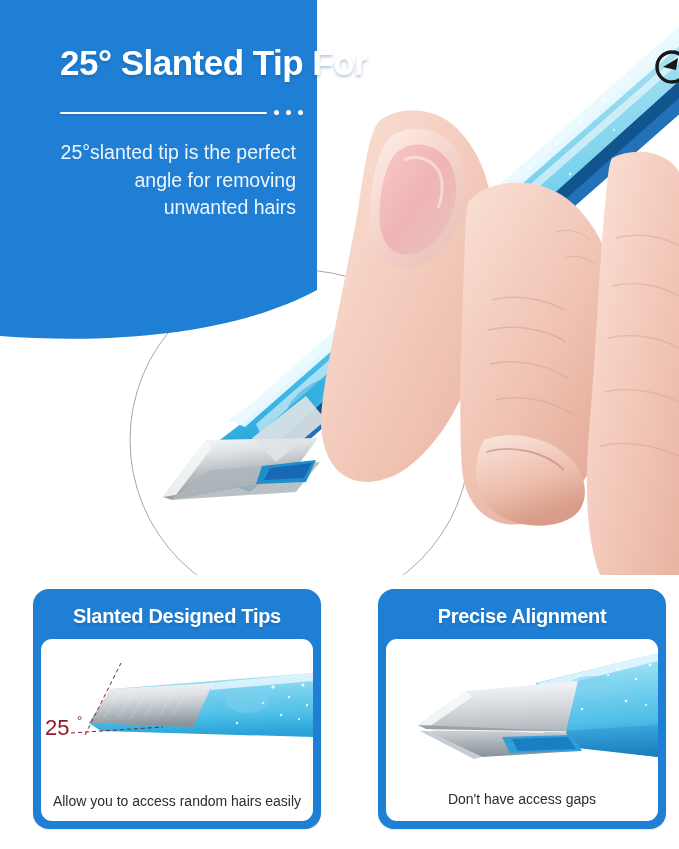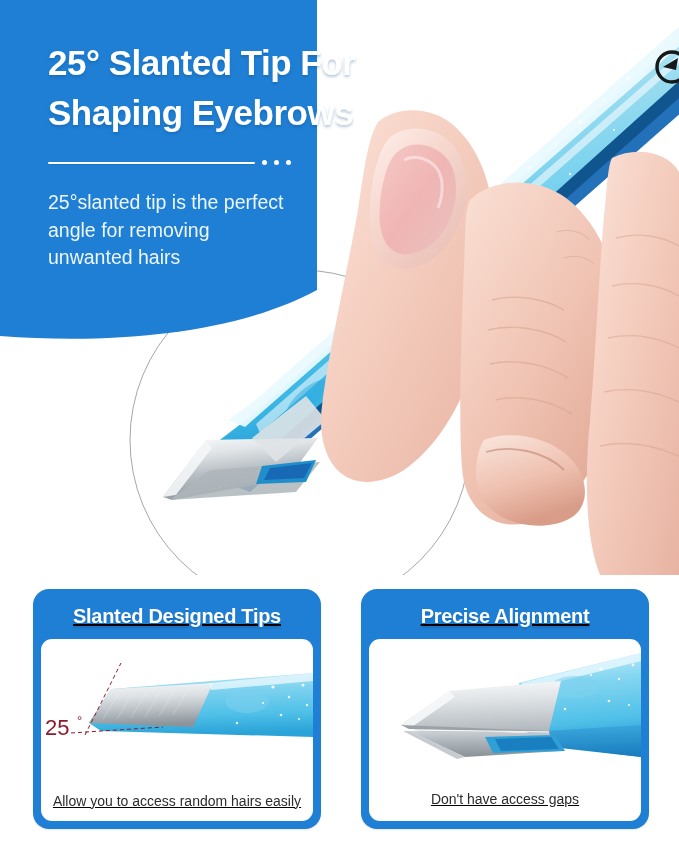--- a/index.html
+++ b/index.html
@@ -18,21 +18,21 @@
   }
   #hero-photo svg{ display:block; }
 
   
   #header-panel{
     position:absolute; left:0; top:0; width:317px; height:345px;
     overflow:hidden; pointer-events:none;
   }
   #header-panel .panel-bg{ position:absolute; inset:0; }
   #header-content{
-    position:absolute; left:4px; top:0; width:317px; height:345px;
+    position:absolute; left:16px; top:0; width:317px; height:345px;
     padding:38px 20px 0 44px;
   }
   #hero-title{
     color:#ffffff;
     font-size:35px;
     font-weight:bold;
     line-height:1.43;
     letter-spacing:-0.5px;
     text-shadow:0 2px 3px rgba(10,70,130,.30);
     white-space:nowrap;
@@ -52,26 +52,27 @@
     flex:0 0 auto;
   }
 
   #hero-sub{
     margin-top:24px;
     color:#eef6fd;
     font-size:19.5px;
     line-height:1.42;
     font-weight:400;
     width:236px;
+    text-align:right;
   }
 
   
   #cards{
     position:absolute; left:33px; top:589px; width:613px; height:240px;
-    display:flex; gap:40px;text-decoration:underline;
+    display:flex; gap:57px;
   }
   .card{
     width:288px; height:240px;
     background:#1f7fd4;
     border-radius:16px;
     padding:8px;
     display:flex; flex-direction:column;
     box-shadow:0 1px 2px rgba(0,0,0,.10);
   }
   .card-title{
@@ -280,21 +281,20 @@
 
 <div id="header-panel">
   <svg class="panel-bg" width="317" height="345" viewBox="0 0 317 345" xmlns="http://www.w3.org/2000/svg" preserveAspectRatio="none">
     <path d="M0 0 H317 V290 C240 332 120 345 0 336 Z" fill="#1f7fd4"></path>
   </svg>
 </div>
 
 <div id="header-content">
   <h1 id="hero-title">
     <span>25° Slanted Tip For</span>
-    <span class="line2">Shaping Eyebrows</span>
   </h1>
 
   <div id="divider">
     <span class="bar"></span>
     <span class="dot"></span>
     <span class="dot"></span>
     <span class="dot"></span>
   </div>
 
   <p id="hero-sub">25°slanted tip is the perfect angle for removing unwanted hairs</p>

